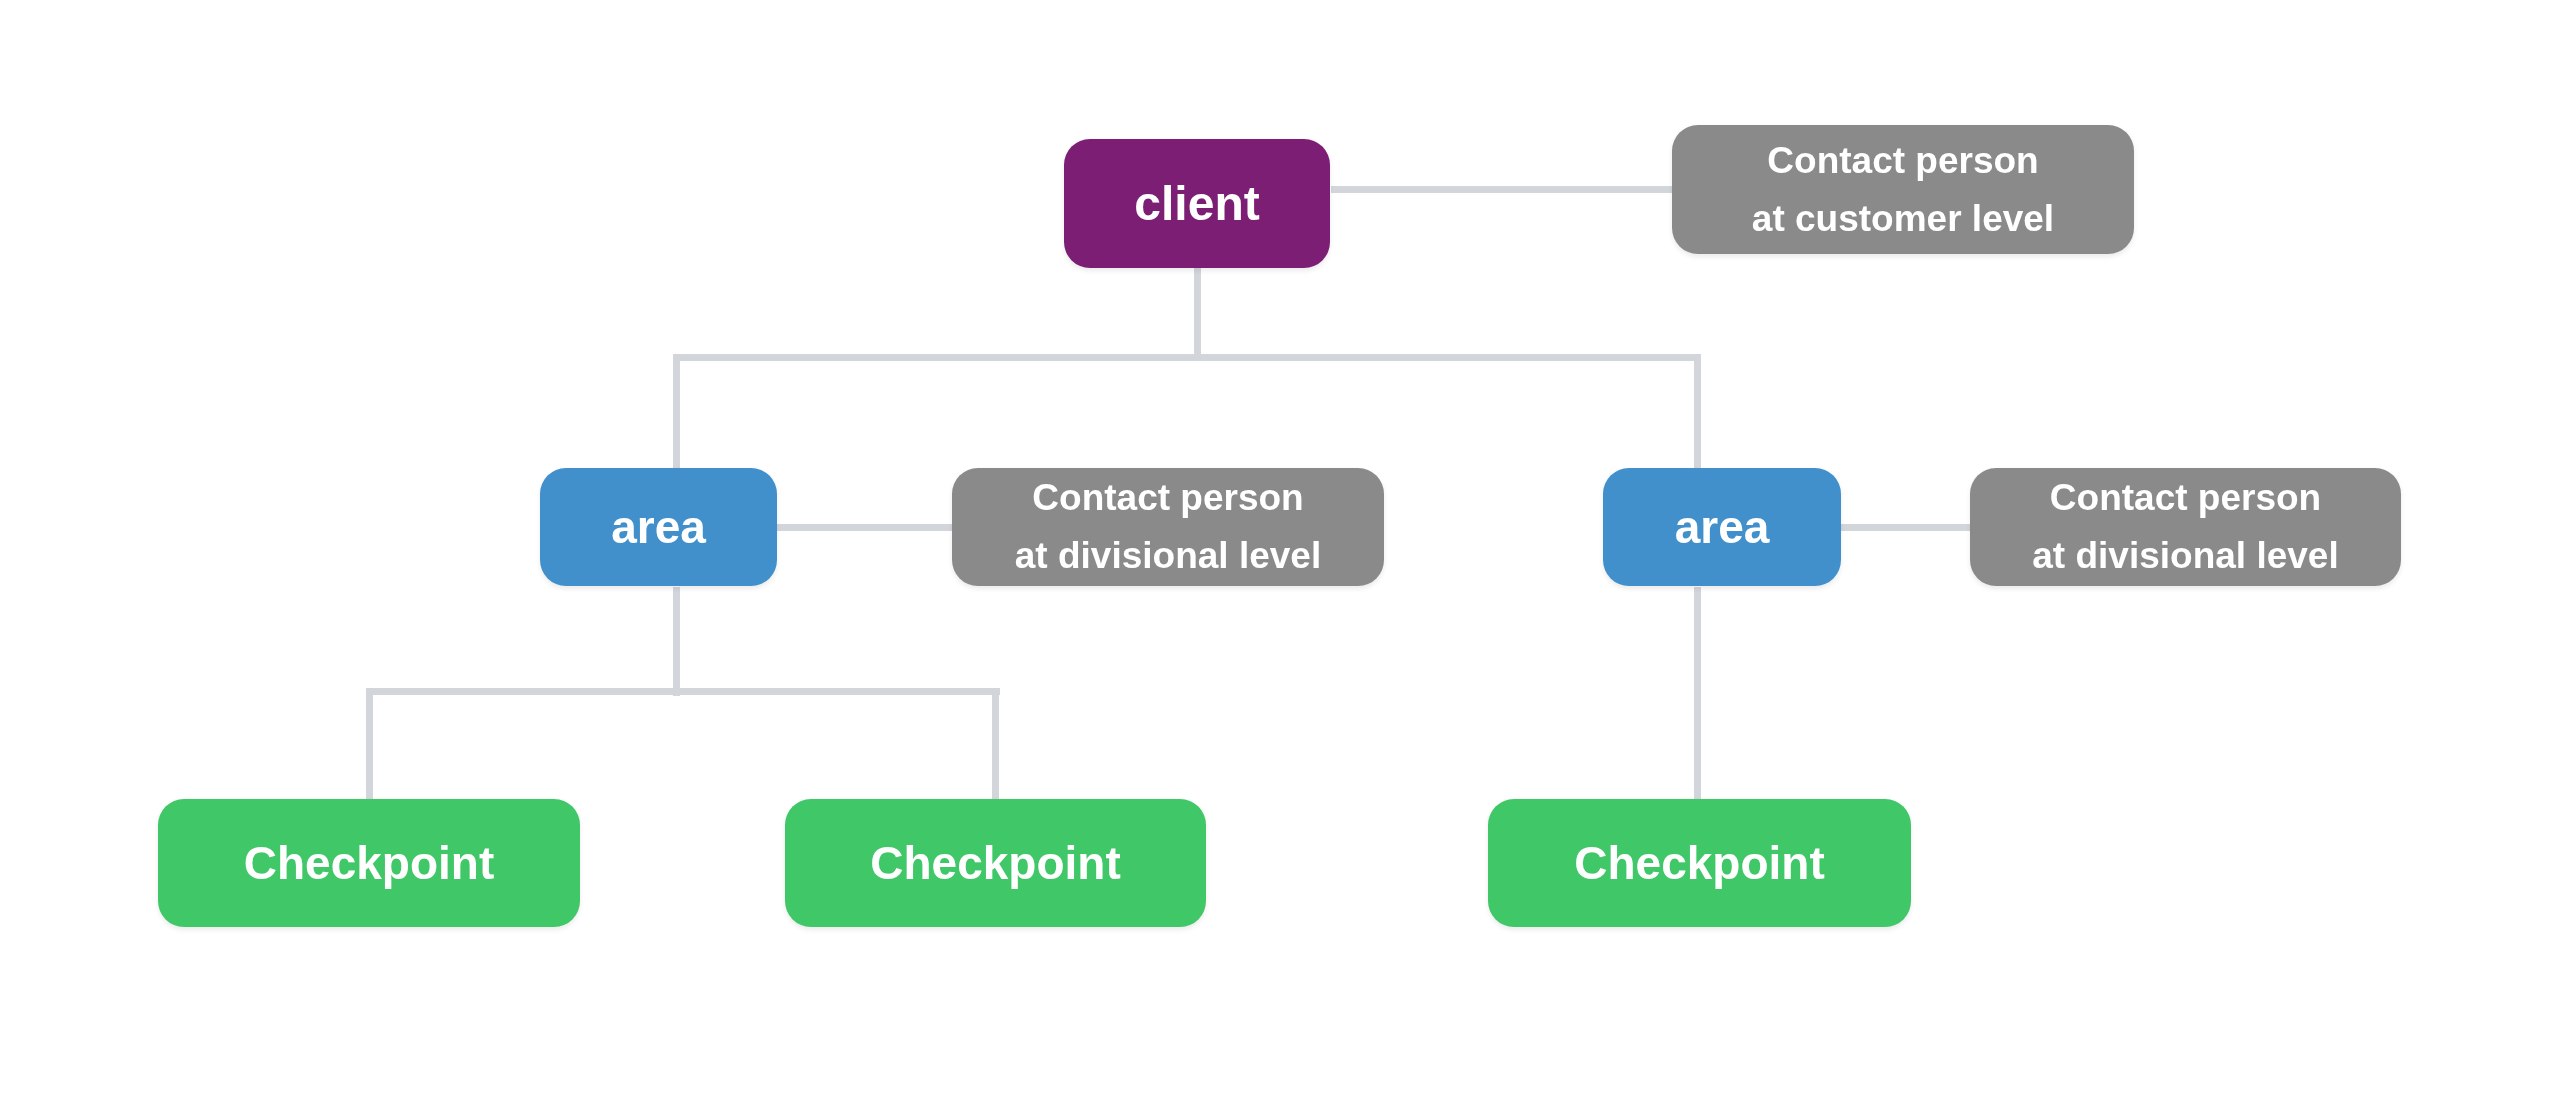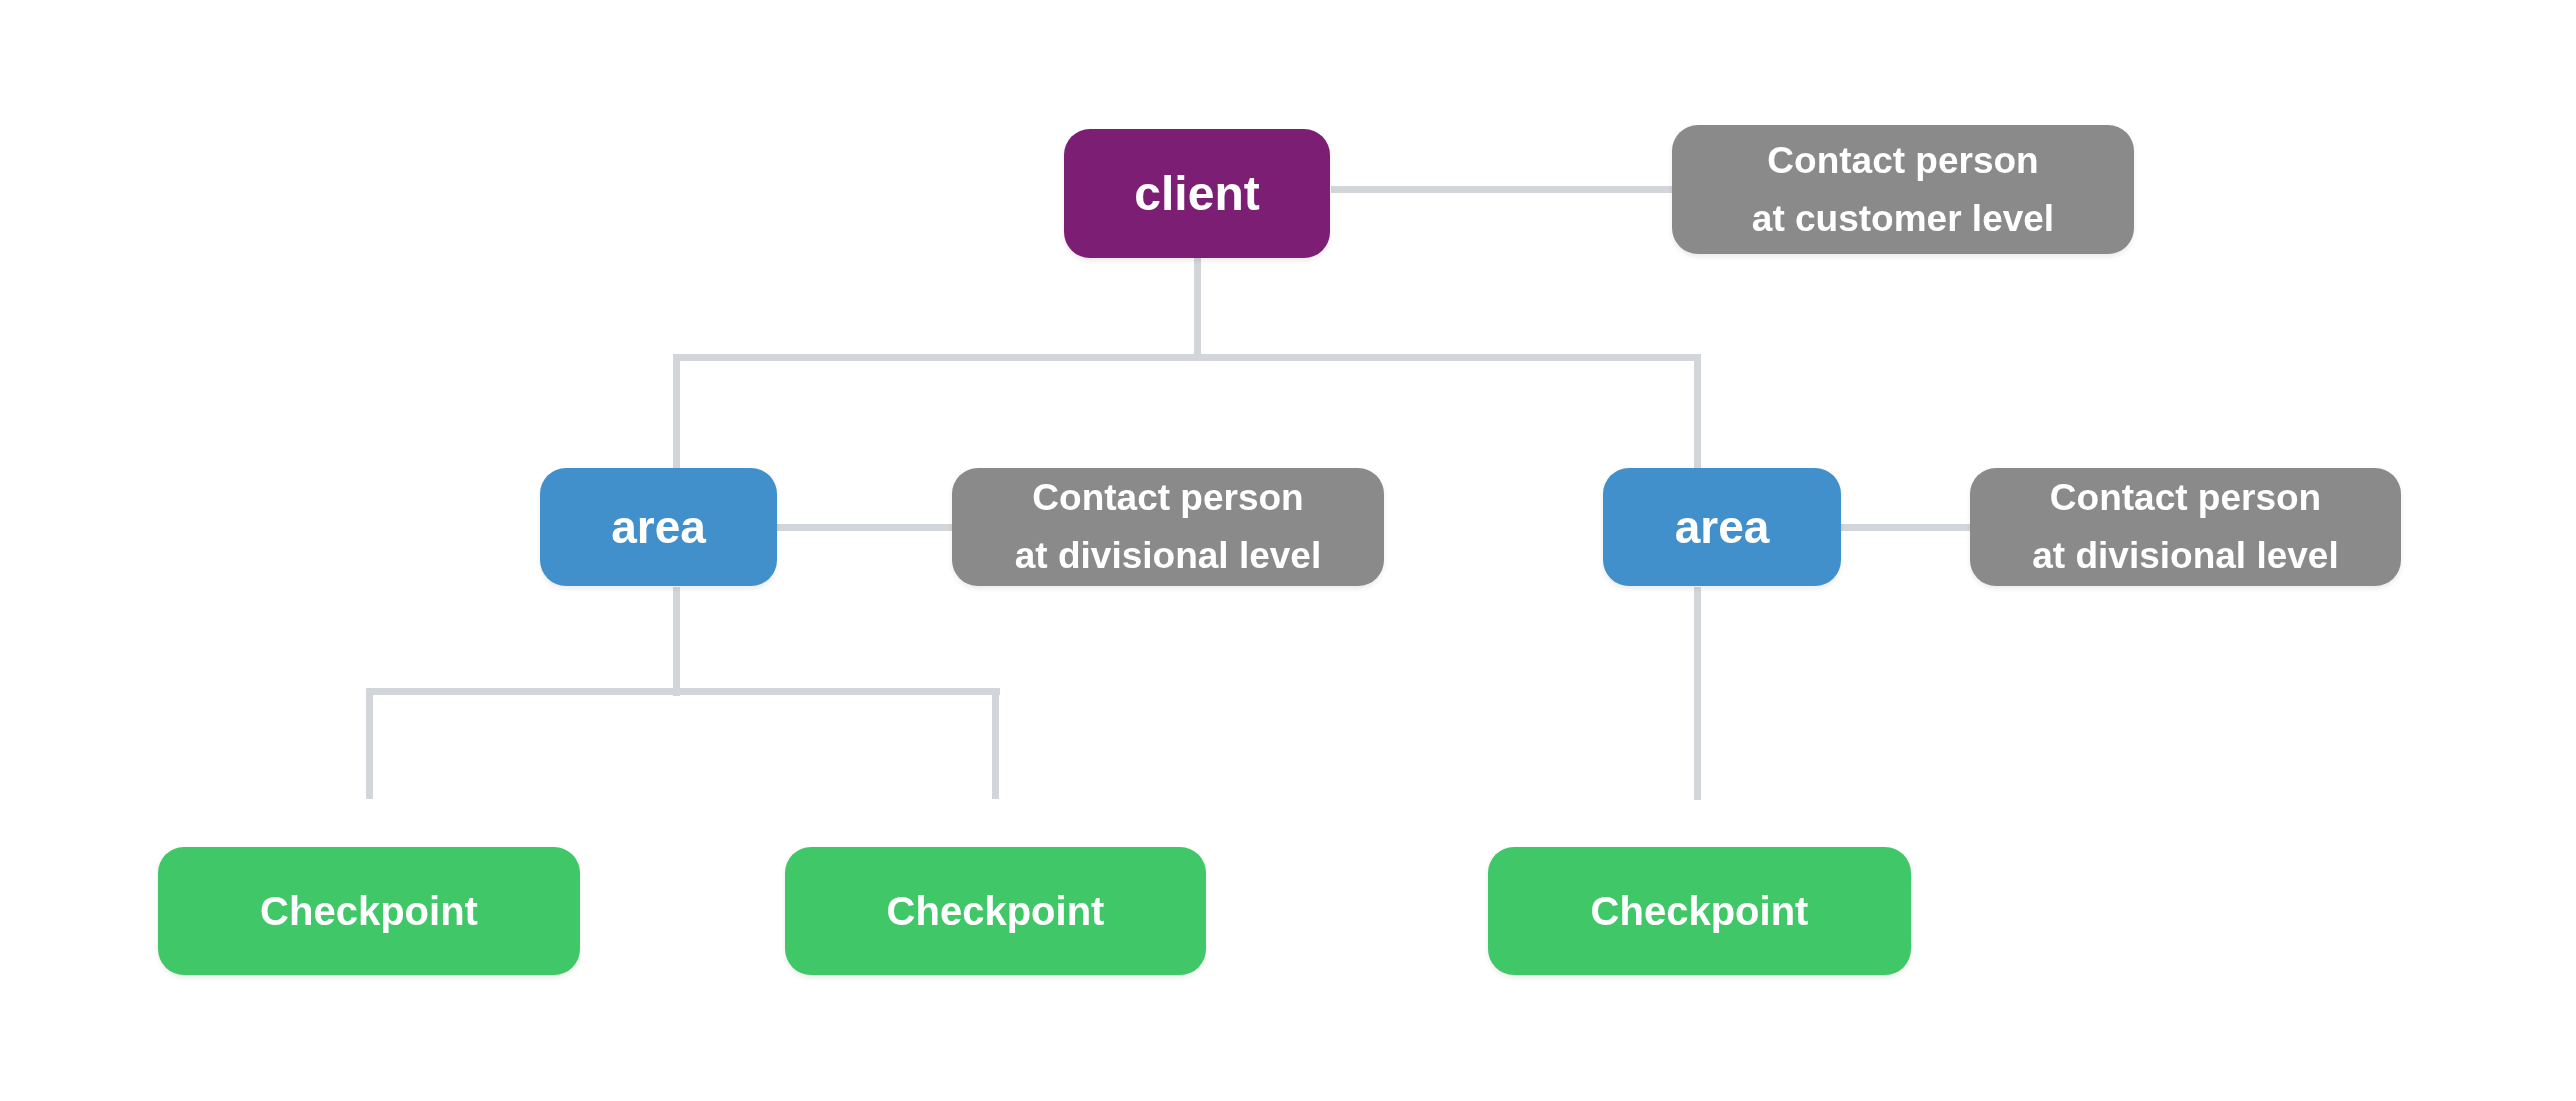--- a/index.html
+++ b/index.html
@@ -23,30 +23,30 @@
     text-align: center;
     color: var(--text, #FFFFFF);
     font-weight: bold;
     border-radius: 26px;
     box-shadow: 0 2.8px 5.5px rgba(0,0,0,0.08);
     white-space: pre-line;
     box-sizing: border-box;
   }
   .node-client     { background: var(--client, #7D1E75);     font-size: 48px; }
   .node-area       { background: var(--area, #4190CB);       font-size: 46px; margin-left: 21px; }
-  .node-checkpoint { background: var(--checkpoint, #3FC768); font-size: 40px; margin-top: 48px; }
+  .node-checkpoint { background: var(--checkpoint, #3FC768); font-size: 46px; }
   .node-contact    { background: var(--contact, #8A8A8A);    font-size: 37px; line-height: 58px; }
 
   .line {
     position: absolute;
     background: var(--connector, #D2D6DA);
   }
 
   
-  #client            { left: 1064px; top: 129px; width: 266px; height: 129px; }
+  #client            { left: 1064px; top: 139px; width: 266px; height: 129px; }
   #contact-customer  { left: 1672px; top: 125px; width: 462px; height: 129px; }
   #area-left         { left: 519px;  top: 468px; width: 237px; height: 118px; }
   #contact-div-left  { left: 952px; top: 468px; width: 432px; height: 118px; }
   #area-right        { left: 1582px; top: 468px; width: 238px; height: 118px; }
   #contact-div-right { left: 1970px; top: 468px; width: 431px; height: 118px; }
   #checkpoint-left   { left: 158px;  top: 799px; width: 422px; height: 128px; }
   #checkpoint-middle { left: 785px;  top: 799px; width: 421px; height: 128px; }
   #checkpoint-right  { left: 1488px; top: 799px; width: 423px; height: 128px; }
 
   

